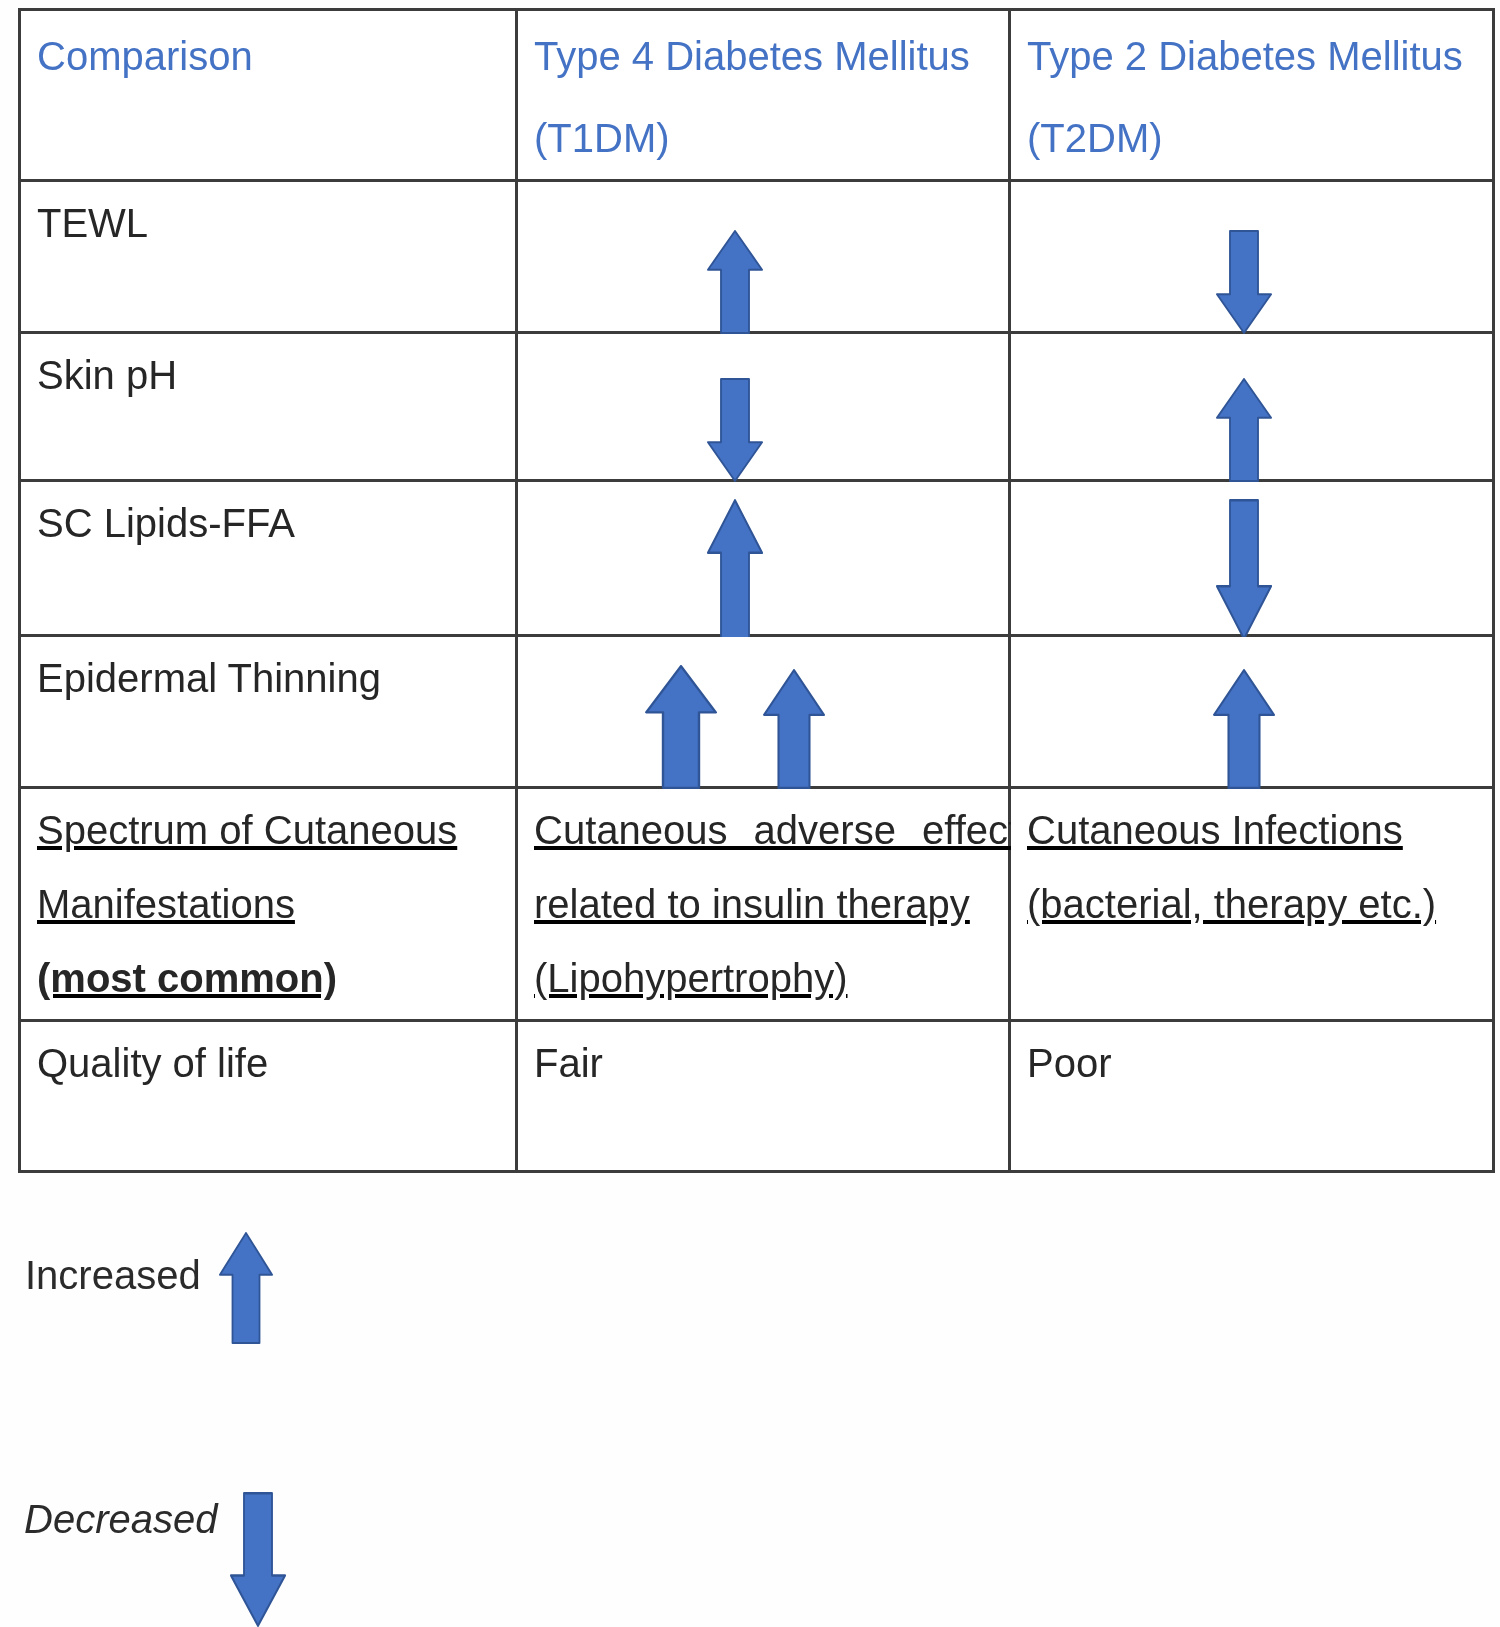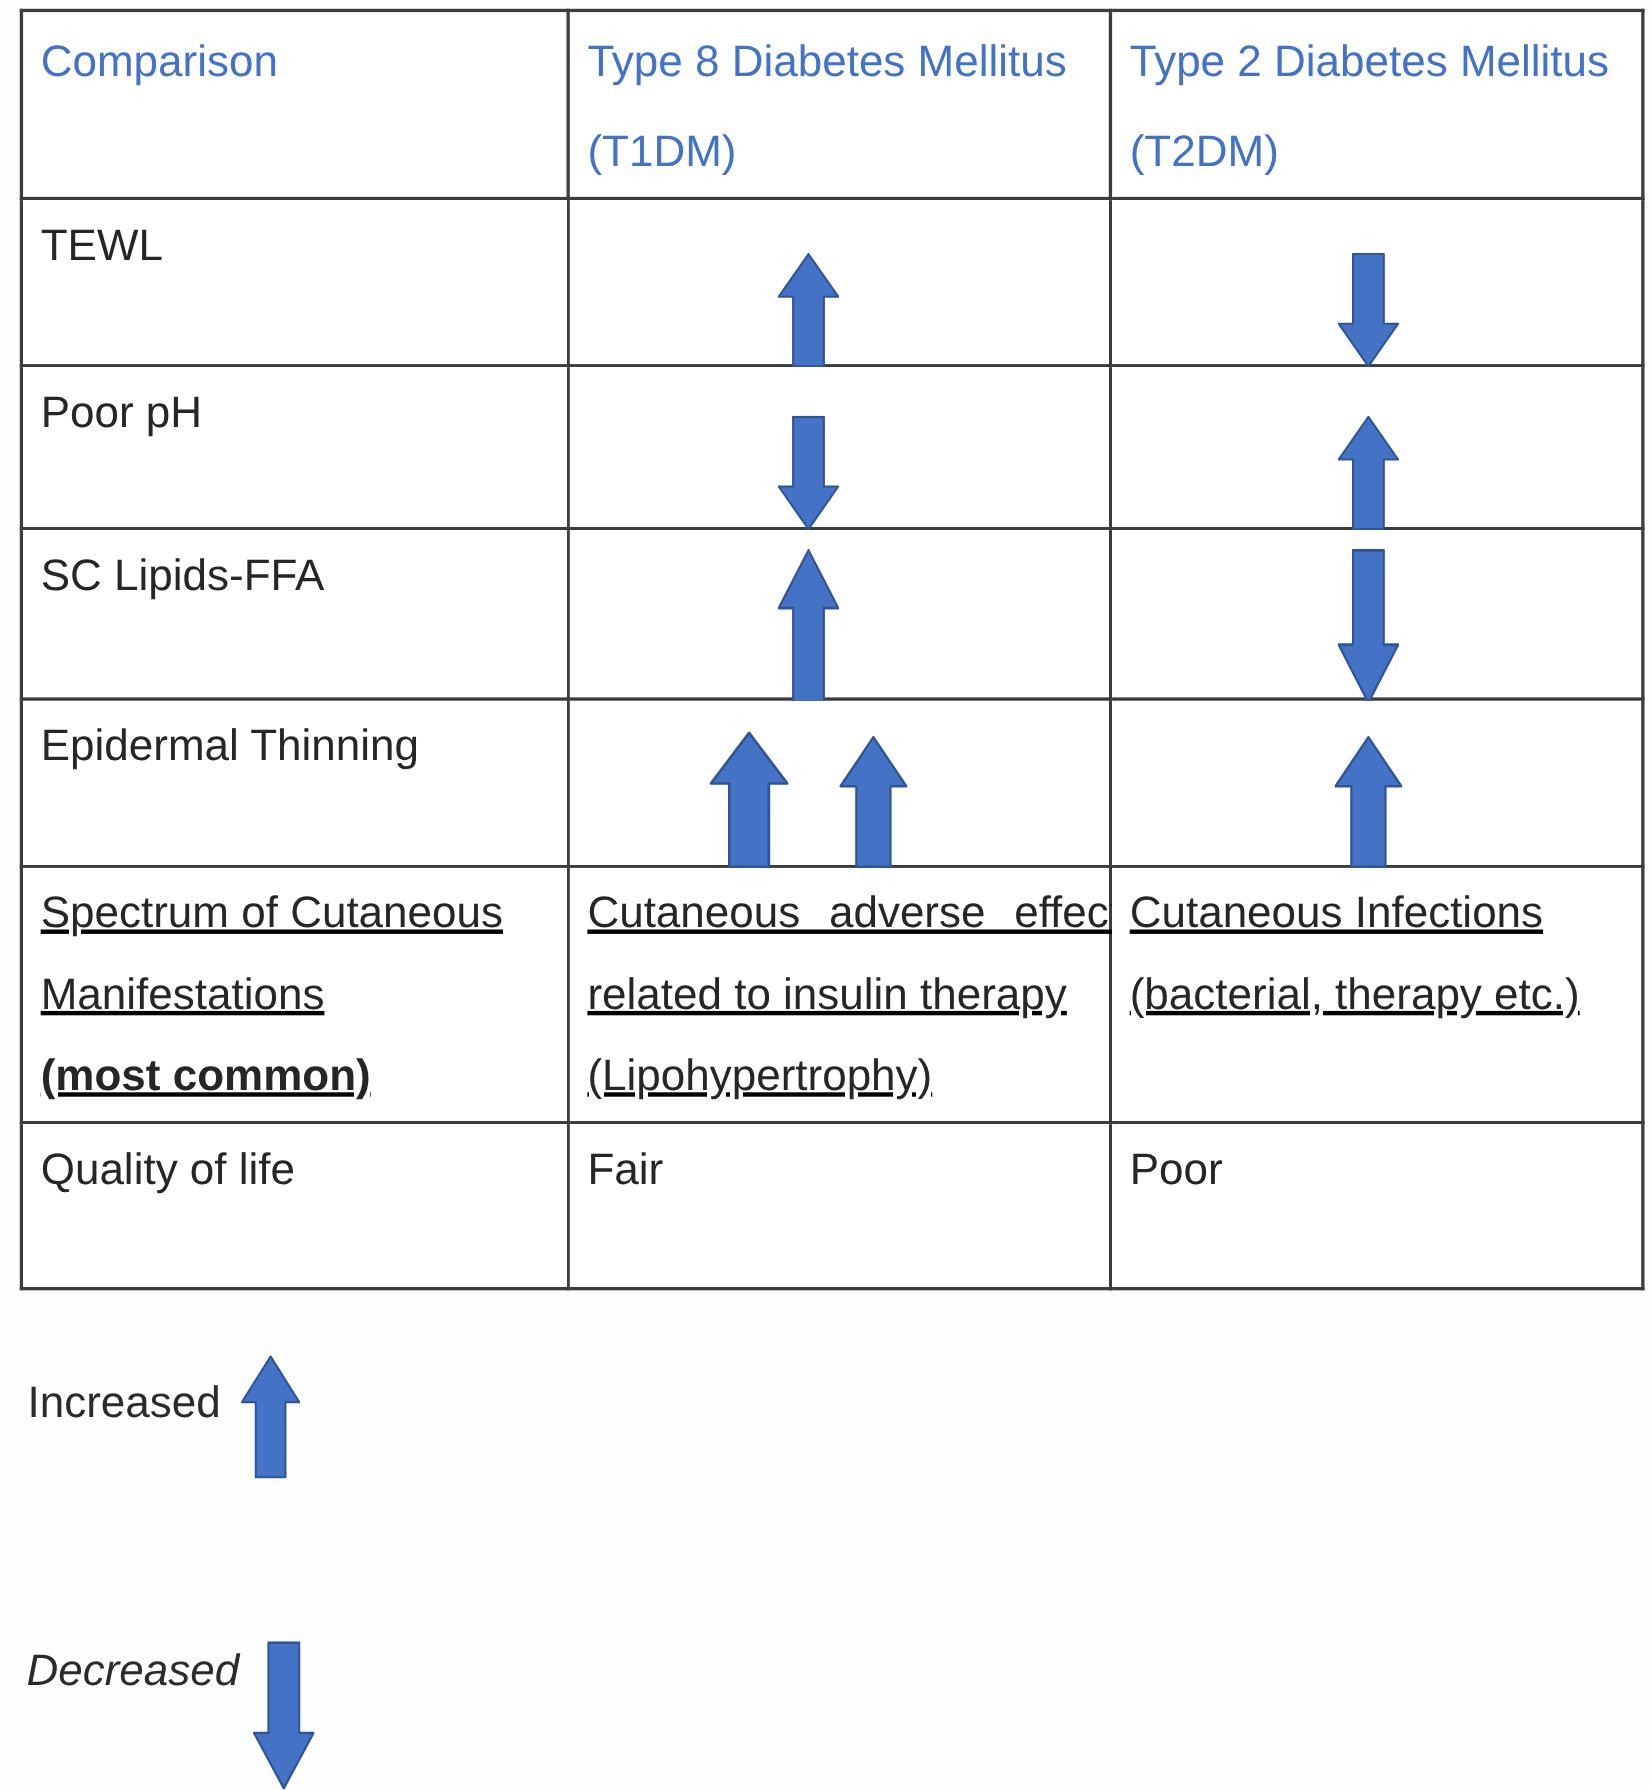--- a/index.html
+++ b/index.html
@@ -57,21 +57,21 @@
       <col style="width:497px">
       <col style="width:493px">
       <col style="width:484px">
     </colgroup>
     <thead>
       <tr class="row-header">
         <th class="col-label">
           <div class="line">Comparison</div>
         </th>
         <th class="col-t1dm">
-          <div class="line">Type 8 Diabetes Mellitus</div>
+          <div class="line">Type 4 Diabetes Mellitus</div>
           <div class="line">(T1DM)</div>
         </th>
         <th class="col-t2dm">
           <div class="line">Type 2 Diabetes Mellitus</div>
           <div class="line">(T2DM)</div>
         </th>
       </tr>
     </thead>
     <tbody>
         <tr class="row-tewl">
@@ -92,21 +92,21 @@
               <span class="arrow arrow-down arrow-0">
                 <svg viewBox="0 0 60 110" preserveAspectRatio="none" xmlns="http://www.w3.org/2000/svg">
                   <polygon points="30,1 59,42 45,42 45,109 15,109 15,42 1,42" fill="#4472C4" stroke="#2F5597" stroke-width="2" stroke-linejoin="round"></polygon>
                 </svg>
               </span>
             </div>
           </td>
         </tr>
         <tr class="row-skin-ph">
           <td class="col-label">
-            <div class="line">Poor pH</div>
+            <div class="line">Skin pH</div>
           </td>
           <td class="col-t1dm">
             <div class="arrows">
               <span class="arrow arrow-down arrow-0">
                 <svg viewBox="0 0 60 110" preserveAspectRatio="none" xmlns="http://www.w3.org/2000/svg">
                   <polygon points="30,1 59,42 45,42 45,109 15,109 15,42 1,42" fill="#4472C4" stroke="#2F5597" stroke-width="2" stroke-linejoin="round"></polygon>
                 </svg>
               </span>
             </div>
           </td>

